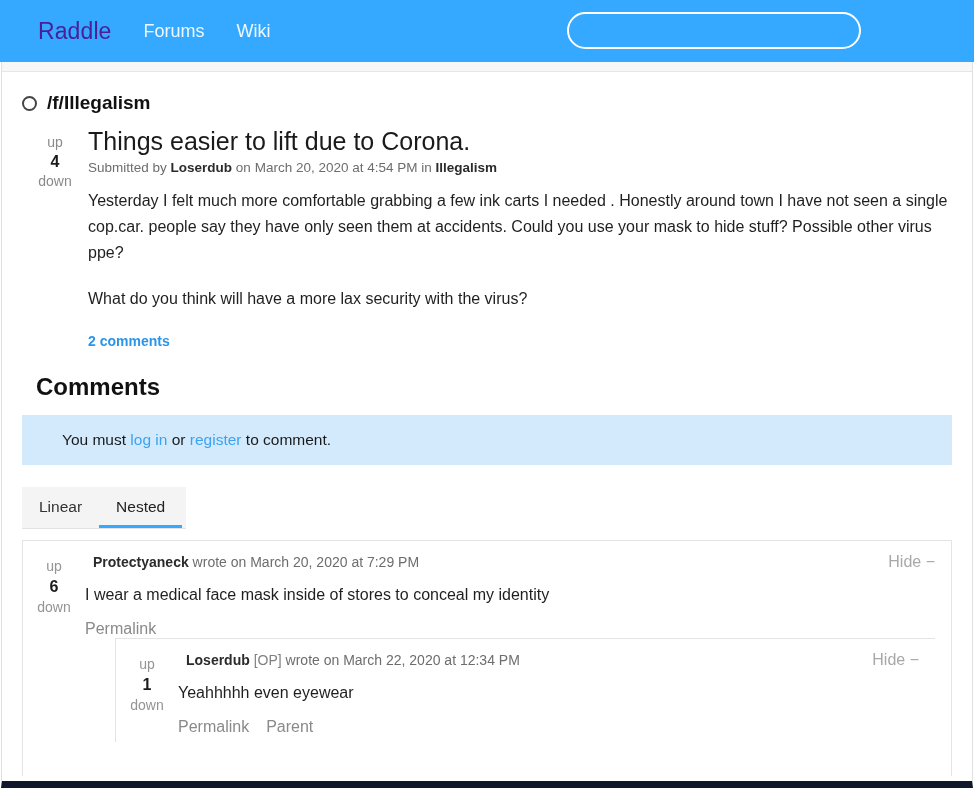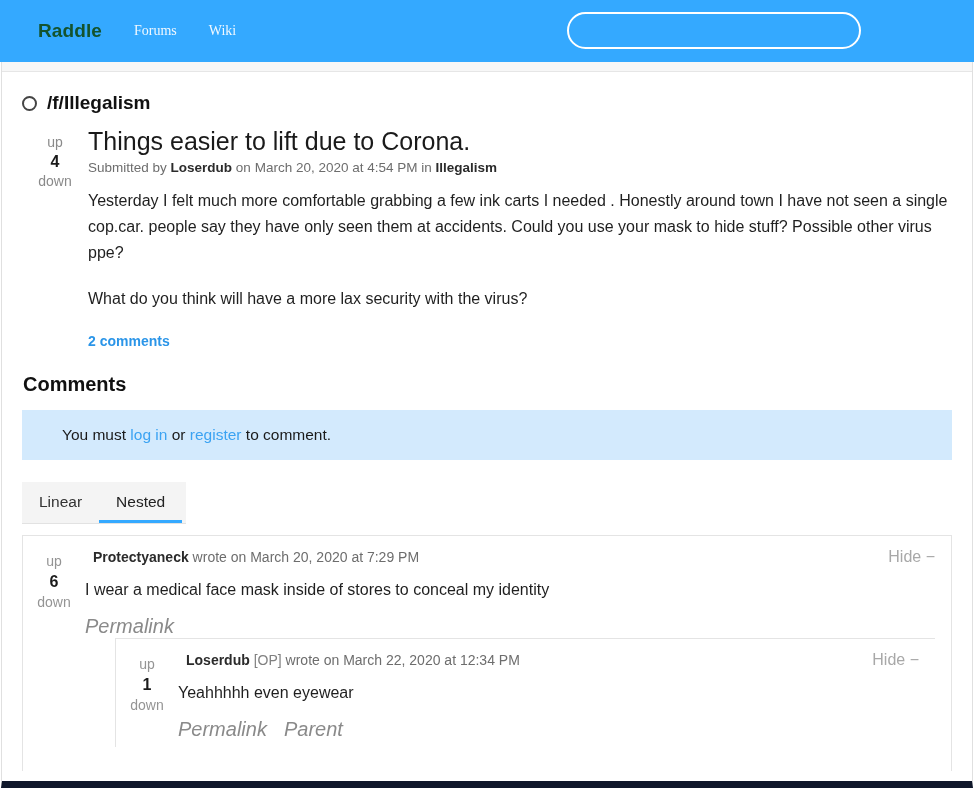--- a/index.html
+++ b/index.html
@@ -22,35 +22,34 @@
   .navbar {
     height: 62px;
     background: #34a9ff;
     display: flex;
     align-items: center;
     padding: 0 0 0 38px;
     box-sizing: border-box;
     position: relative;
   }
   .nav-brand {
-    color: #14532d;
-    font-weight: bold;
-    font-size: 19px;
+    color: #4c1d95;
+    font-weight: normal;
+    font-size: 23px;
     letter-spacing: .1px;
     margin-right: 32px;
     text-decoration: none;
     cursor: pointer;
   }
   .nav-link {
     color: #f0f8ff;
-    font-size: 14px;
+    font-size: 18px;
     margin-right: 32px;
     text-decoration: none;
     cursor: pointer;
-    font-family: Liberation Serif, serif;
   }
   .nav-search-wrap {
     position: absolute;
     left: 567px;
     top: 12px;
   }
   .nav-search {
     width: 294px;
     height: 37px;
     box-sizing: border-box;
@@ -164,23 +163,23 @@
     color: #2b95e8;
     font-size: 14px;
     font-weight: bold;
     text-decoration: none;
     margin-bottom: 6px;
     cursor: pointer;
   }
 
   
   h2.comments-title {
-    font-size: 20px;
-    font-weight: bold;
-    margin: 18px 0 14px 7px;
+    font-size: 24px;
+    font-weight: bold;
+    margin: 18px 0 14px 20px;
     color: #111;
   }
 
   
   .notice {
     background: #d3eafd;
     color: #1a1a1a;
     font-size: 15.5px;
     padding: 16px 8px 16px 40px;
     margin: 0 6px 22px 6px;
@@ -268,21 +267,21 @@
     text-decoration: none;
     white-space: nowrap;
     cursor: pointer;
   }
   .c-body {
     font-size: 16px;
     line-height: 1.5;
     color: #1f1f1f;
     margin-bottom: 13px;
   }
-  .c-actions { font-size: 20px; color: #8a8a8a; font-style: italic; }
+  .c-actions { font-size: 16px; color: #8a8a8a; }
   .c-actions a {
     color: #8a8a8a;
     text-decoration: none;
     margin-right: 17px;
     cursor: pointer;
   }
 </style>
 </head>
 <body>
 

